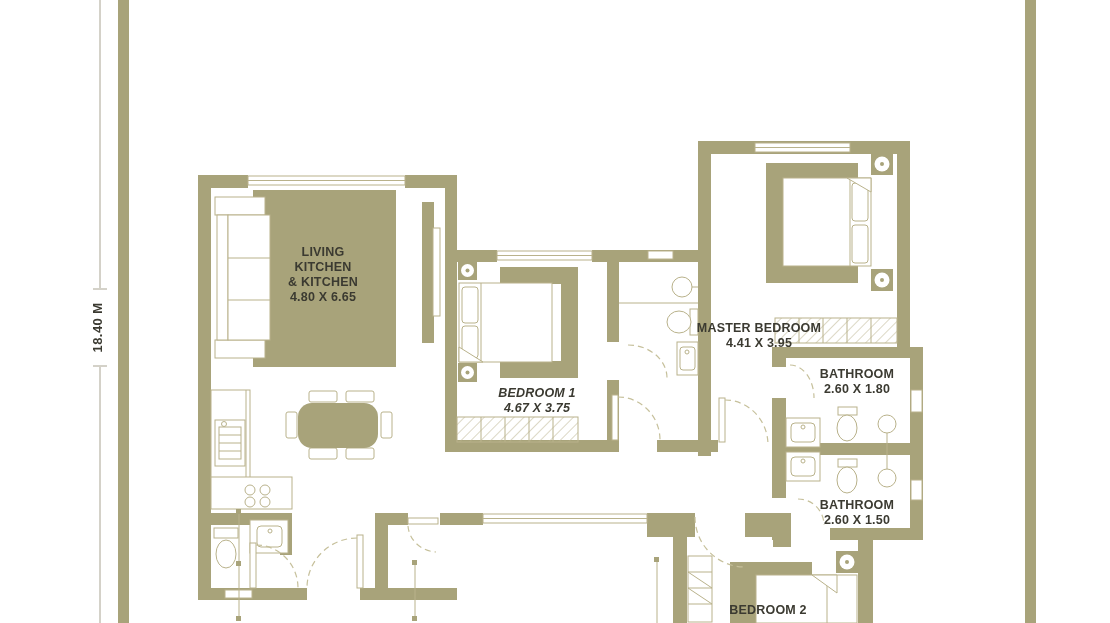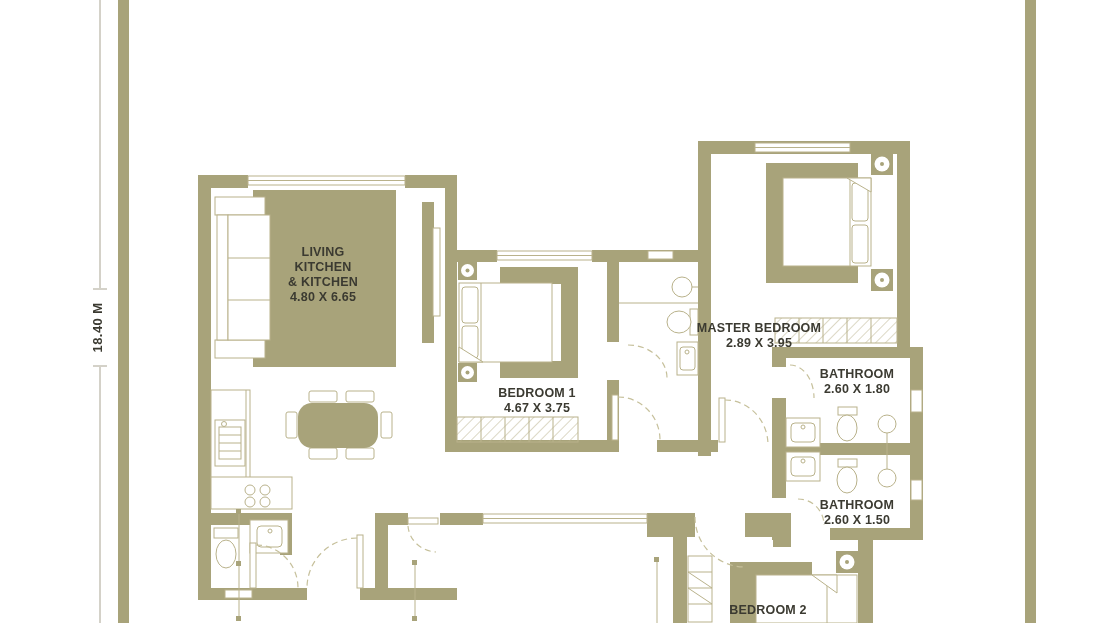--- a/index.html
+++ b/index.html
@@ -315,28 +315,28 @@
 
 <div class="dim-label">18.40 M</div>
 
 <div class="room-label" style="left:253px;top:245px;width:140px;">
   <span>LIVING</span>
   <span>KITCHEN</span>
   <span>&amp; KITCHEN</span>
   <span>4.80 X 6.65</span>
 </div>
 
-<div class="room-label" style="left:467px;top:386px;width:140px;">
+<div class="room-label" style="left:467px;top:386px;width:140px;font-style:italic;">
   <span>BEDROOM 1</span>
   <span>4.67 X 3.75</span>
 </div>
 
 <div class="room-label" style="left:674px;top:289px;width:170px;margin-top:32px;">
   <span>MASTER BEDROOM</span>
-  <span>2.89 X 3.95</span>
+  <span>4.41 X 3.95</span>
 </div>
 
 <div class="room-label" style="left:787px;top:367px;width:140px;">
   <span>BATHROOM</span>
   <span>2.60 X 1.80</span>
 </div>
 
 <div class="room-label" style="left:787px;top:498px;width:140px;">
   <span>BATHROOM</span>
   <span>2.60 X 1.50</span>

